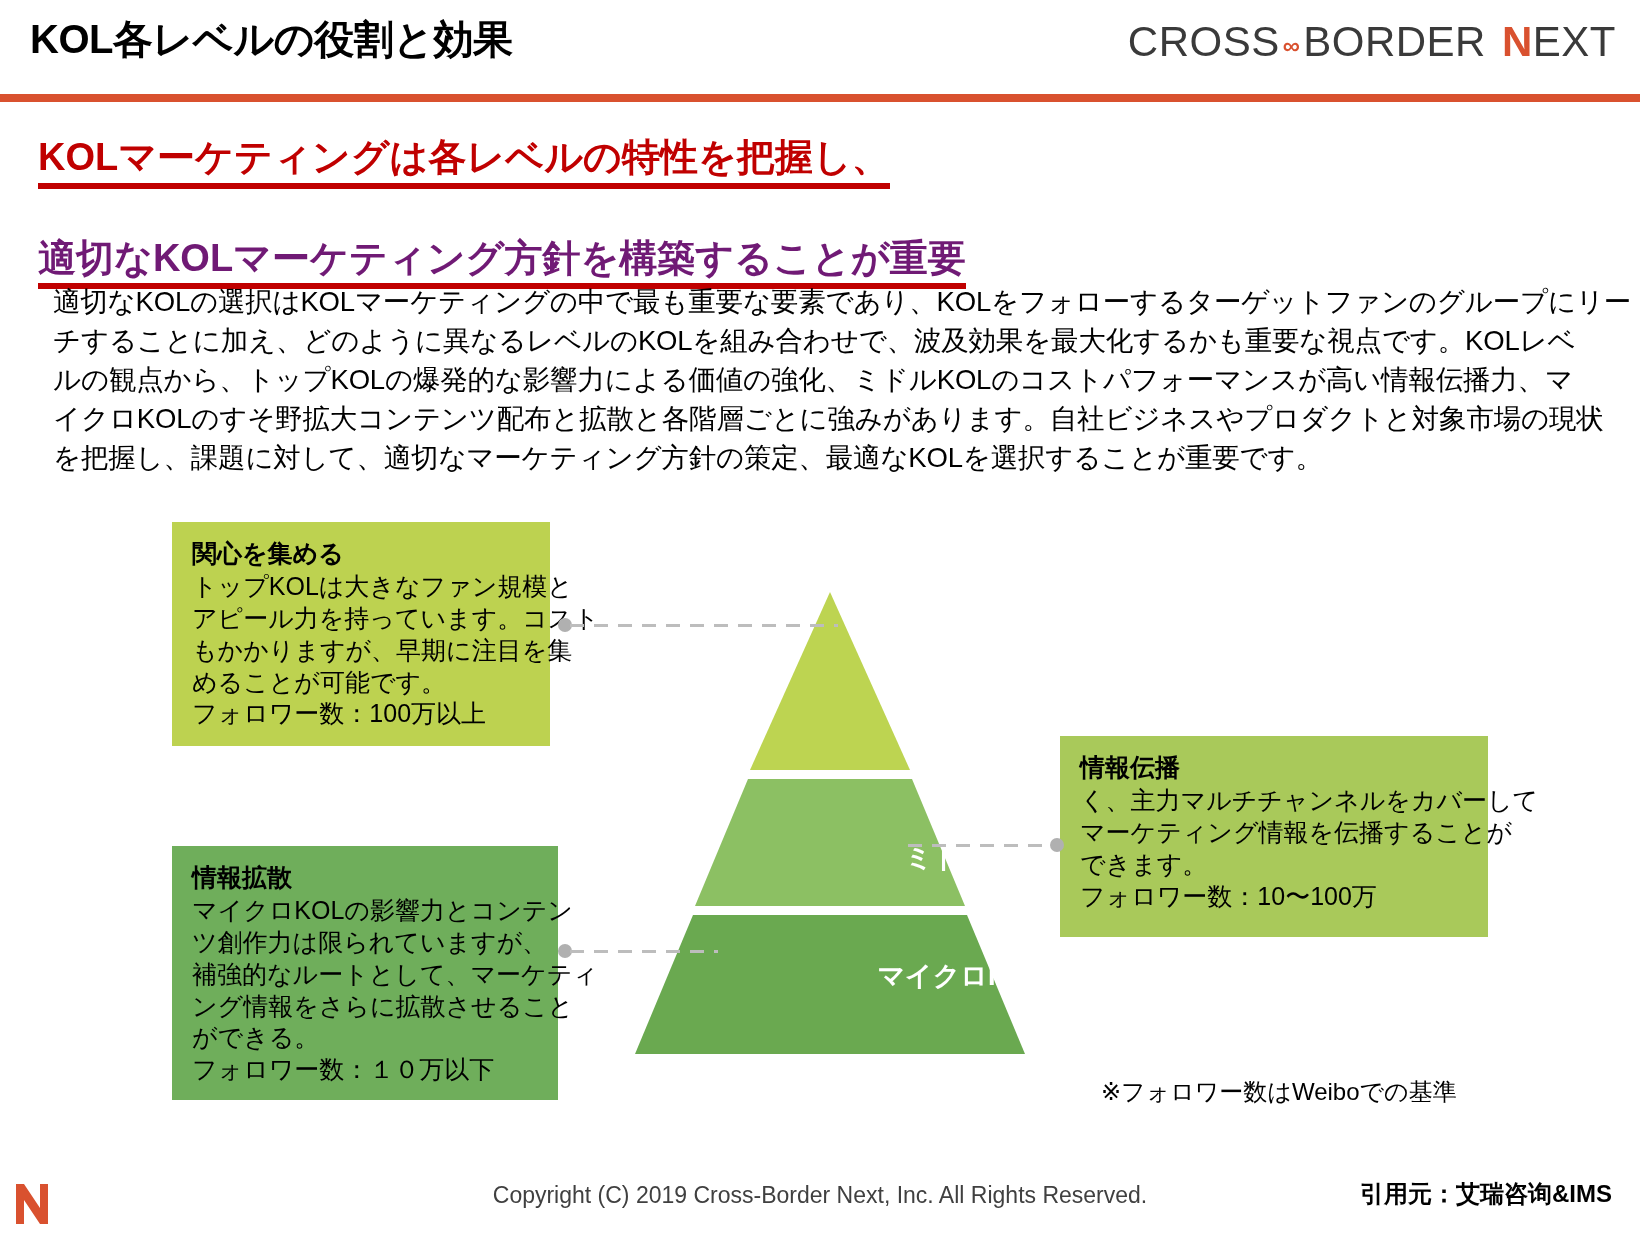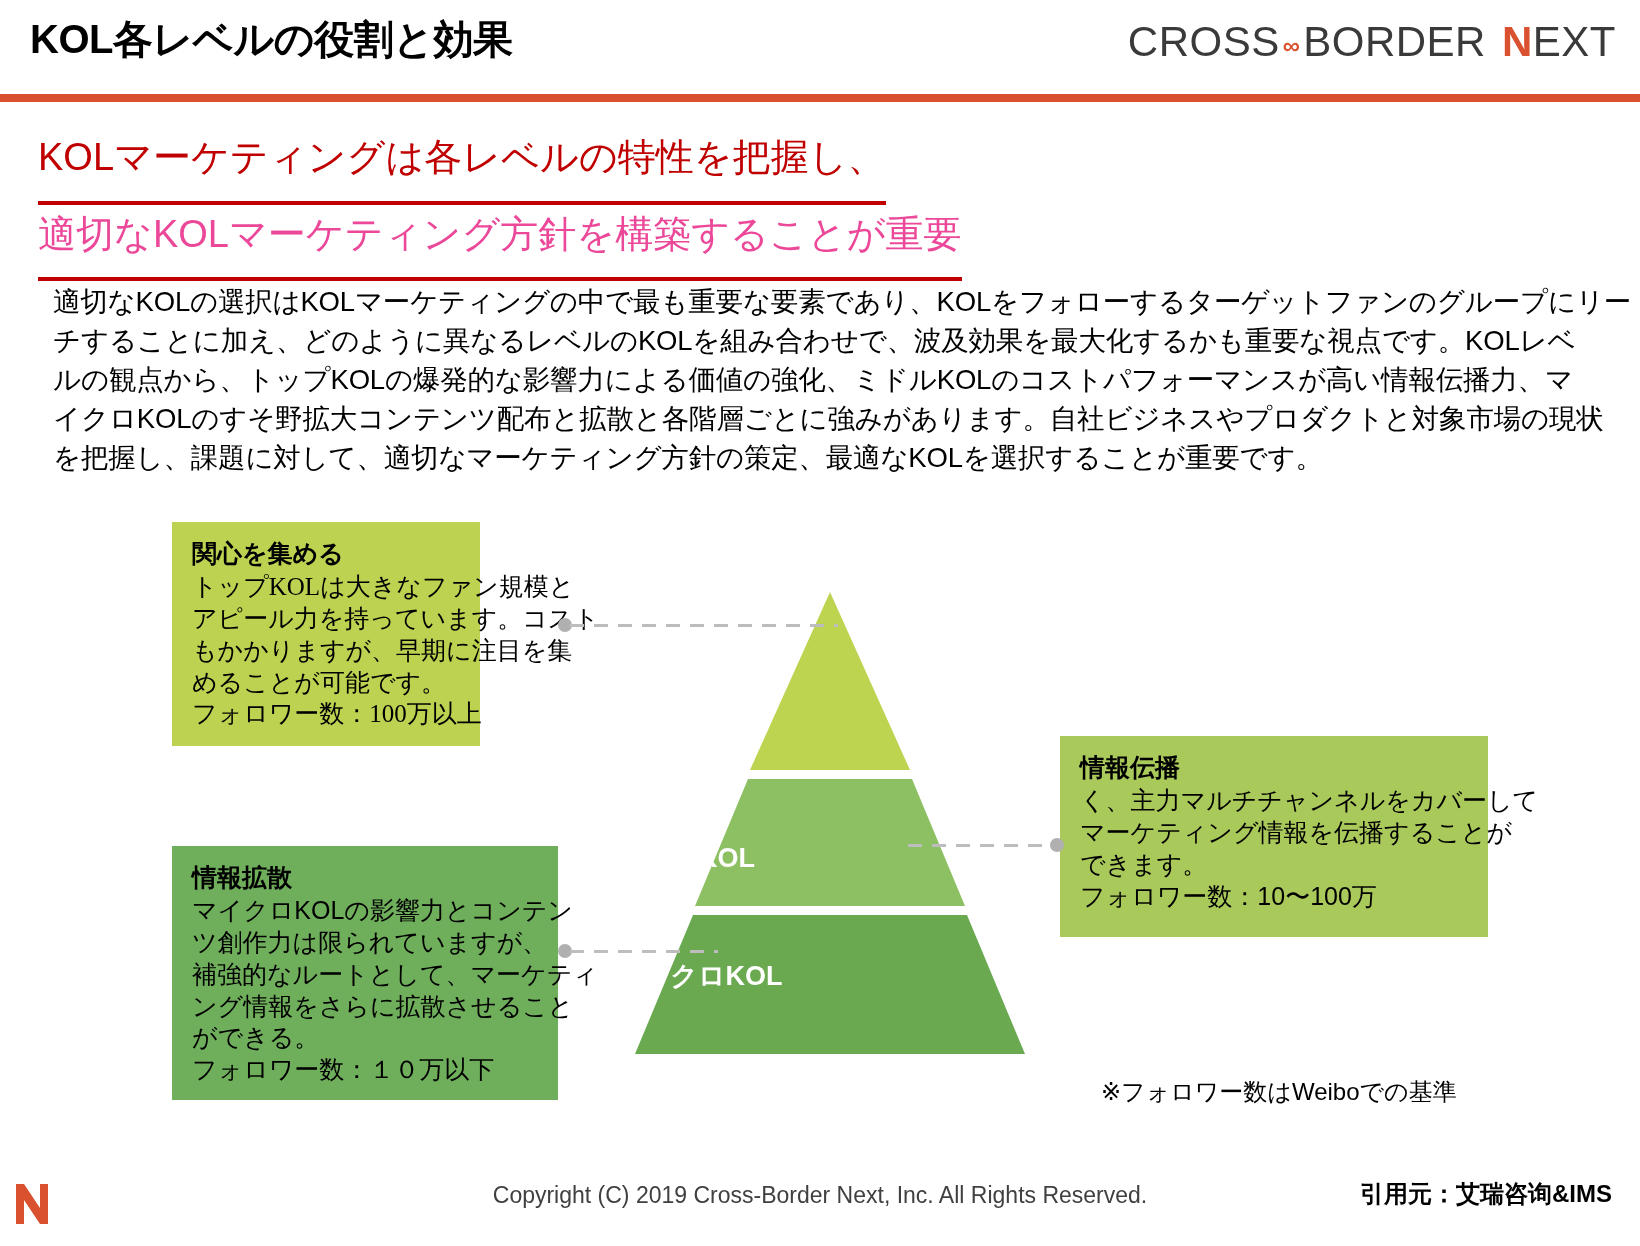--- a/index.html
+++ b/index.html
@@ -29,49 +29,49 @@
   #logo .lg-next { margin-left:16px; font-weight:500; }
   #logo .lg-n-orange { color:#d9512f; font-weight:700; }
   #header-rule {
     position:absolute; left:0; top:94px; width:1640px; height:8px;
     background:#d9512f;
   }
 
   
   #headline { position:absolute; left:38px; top:132px; width:1100px; }
   #headline .hl-line {
-    font-size:38px; font-weight:normal; color:#c00000;
+    font-size:38px; font-weight:bold; color:#c00000;
     line-height:1.33; white-space:nowrap;
-    border-bottom:4px solid #0f172a; display:inline-block;
-    padding-bottom:18px; margin-bottom:4px;
+    border-bottom:6px solid #0f172a; display:inline-block;
+    padding-bottom:0; margin-bottom:4px;
   }
 
   
   #body-para {
     position:absolute; left:38px; top:282px; width:1580px;
     font-size:27.5px; color:#000000; line-height:1.42;
     letter-spacing:-0.2px;
   }
   #body-para .p-line { white-space:nowrap; display:block;margin-left:15px; }
 
   
   .callout { position:absolute; padding:16px 18px 10px 20px; color:#000; }
   .callout .co-title { font-size:25px; font-weight:bold; line-height:1.25; margin-bottom:2px; }
   .callout .co-line { font-size:25px; line-height:1.27; white-space:nowrap; display:block; }
 
-  #box-top-left   { left:172px; top:522px;  width:308px; height:224px; background:#bdd250;font-family:Liberation Serif, serif; }
+  #box-top-left   { left:172px; top:522px;  width:378px; height:224px; background:#bdd250; }
   #box-bottom-left{ left:172px; top:846px;  width:386px; height:254px; background:#6fae5b; }
   #box-right      { left:1060px;top:736px;  width:428px; height:201px; background:#a9c95a; }
 
   
   #pyramid { position:absolute; left:615px; top:588px; width:430px; height:470px; }
   #pyramid svg { display:block; }
   .pyr-label {
     position:absolute; color:#ffffff; font-weight:bold; font-size:27px;
-    white-space:nowrap; text-align:left; width:100%;
+    white-space:nowrap; text-align:right; width:100%;
   }
   #pyr-label-top    { top:140px; left:0; }
   #pyr-label-middle { top:252px; left:0; }
   #pyr-label-micro  { top:370px; left:0; }
 
   
   .connector { position:absolute; height:14px; }
   .connector .c-dot {
     position:absolute; width:14px; height:14px; border-radius:50%;
     background:#b0b0b0; top:0;
@@ -118,21 +118,21 @@
     <span class="lg-inf">∞</span>
     <span class="lg-word">BORDER</span>
     <span class="lg-next"><span class="lg-n-orange">N</span><span>EXT</span></span>
   </div>
 
   <div id="header-rule" style="background: rgb(217, 81, 47);"></div>
 </div>
 
 <div id="headline">
   <div><span class="hl-line" style="color: rgb(192, 0, 0); border-bottom-color: rgb(192, 0, 0);">KOLマーケティングは各レベルの特性を把握し、</span></div>
-  <div><span class="hl-line" style="color: #ec4899; border-bottom-color: rgb(192, 0, 0);">適切なKOLマーケティング方針を構築することが重要</span></div>
+  <div><span class="hl-line" style="color: #701a75; border-bottom-color: rgb(192, 0, 0); margin-top: 40px;">適切なKOLマーケティング方針を構築することが重要</span></div>
 </div>
 
 <div id="body-para">
   <span class="p-line">適切なKOLの選択はKOLマーケティングの中で最も重要な要素であり、KOLをフォローするターゲットファンのグループにリー</span>
   <span class="p-line">チすることに加え、どのように異なるレベルのKOLを組み合わせで、波及効果を最大化するかも重要な視点です。KOLレベ</span>
   <span class="p-line">ルの観点から、トップKOLの爆発的な影響力による価値の強化、ミドルKOLのコストパフォーマンスが高い情報伝播力、マ</span>
   <span class="p-line">イクロKOLのすそ野拡大コンテンツ配布と拡散と各階層ごとに強みがあります。自社ビジネスやプロダクトと対象市場の現状</span>
   <span class="p-line">を把握し、課題に対して、適切なマーケティング方針の策定、最適なKOLを選択することが重要です。</span>
 </div>
 

